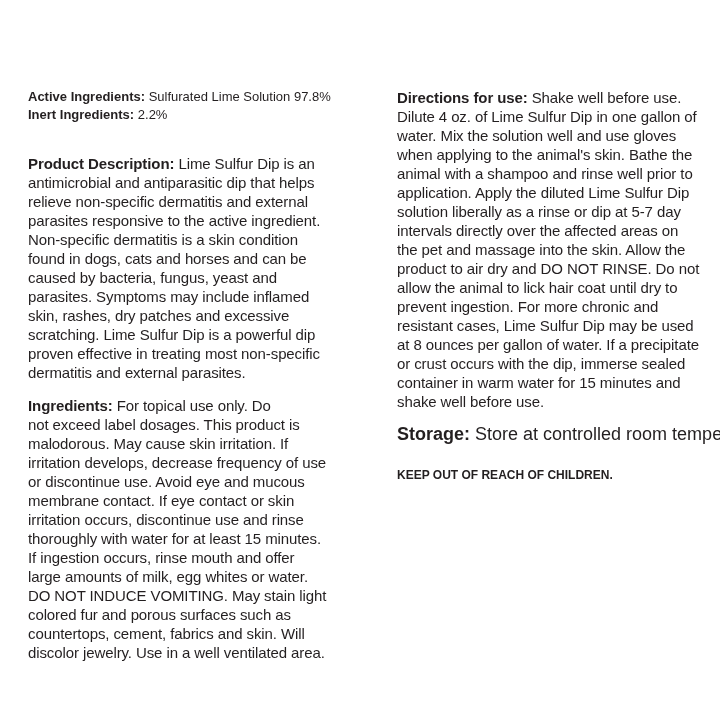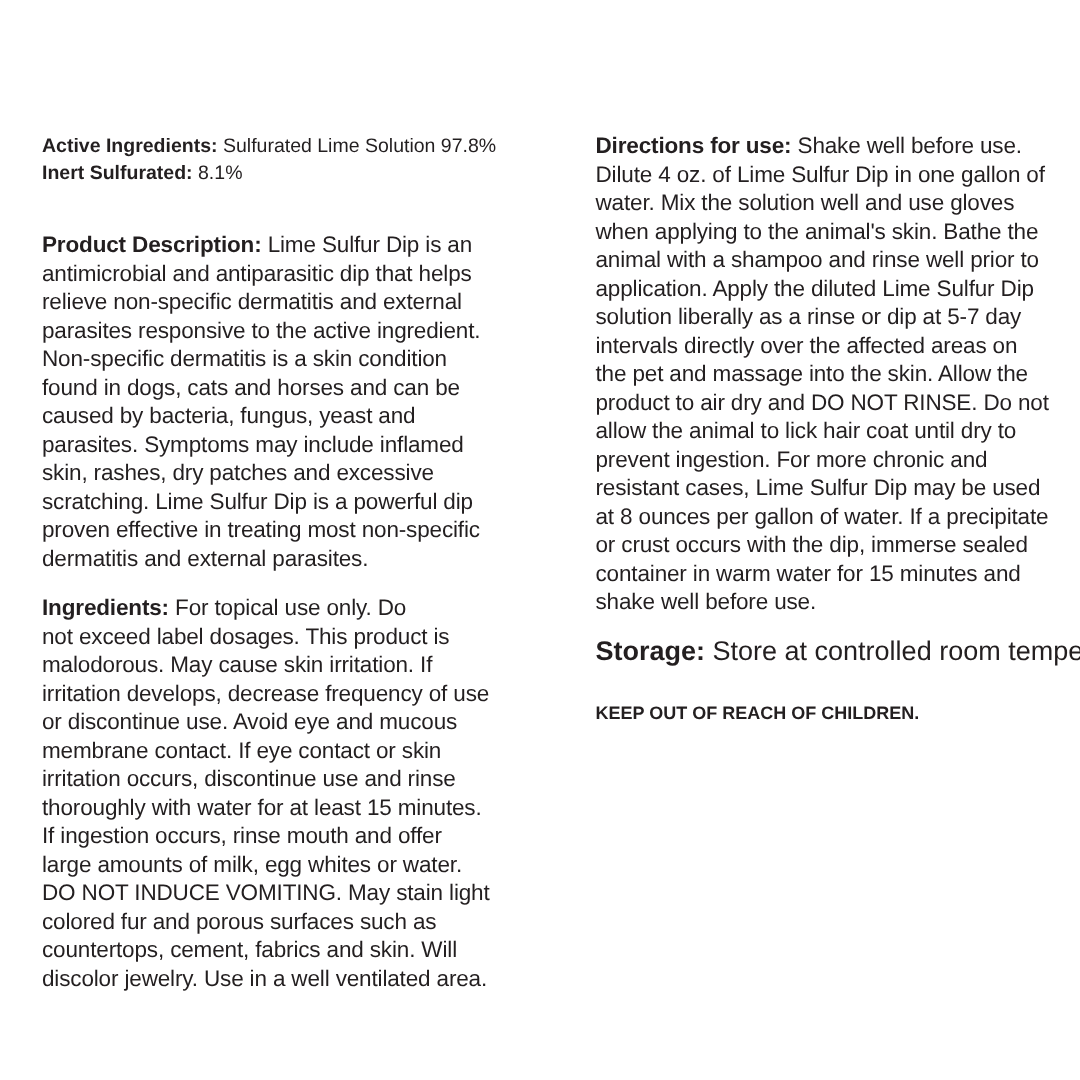--- a/index.html
+++ b/index.html
@@ -58,21 +58,21 @@
     white-space: pre;
   }
 </style>
 </head>
 <body>
 
 <div class="label-doc">
 
   <div class="col col-left">
     <div class="ingredients-line"><b>Active Ingredients:</b><span> Sulfurated Lime Solution 97.8%</span></div>
-    <div class="ingredients-line"><b>Inert Sulfurated:</b><span> 8.1%</span></div>
+    <div class="ingredients-line"><b>Inert Ingredients:</b><span> 2.2%</span></div>
 
     <div class="para mt-desc"><b>Product Description:</b><span> Lime Sulfur Dip is an
 antimicrobial and antiparasitic dip that helps
 relieve non-specific dermatitis and external
 parasites responsive to the active ingredient.
 Non-specific dermatitis is a skin condition
 found in dogs, cats and horses and can be
 caused by bacteria, fungus, yeast and
 parasites. Symptoms may include inflamed
 skin, rashes, dry patches and excessive

